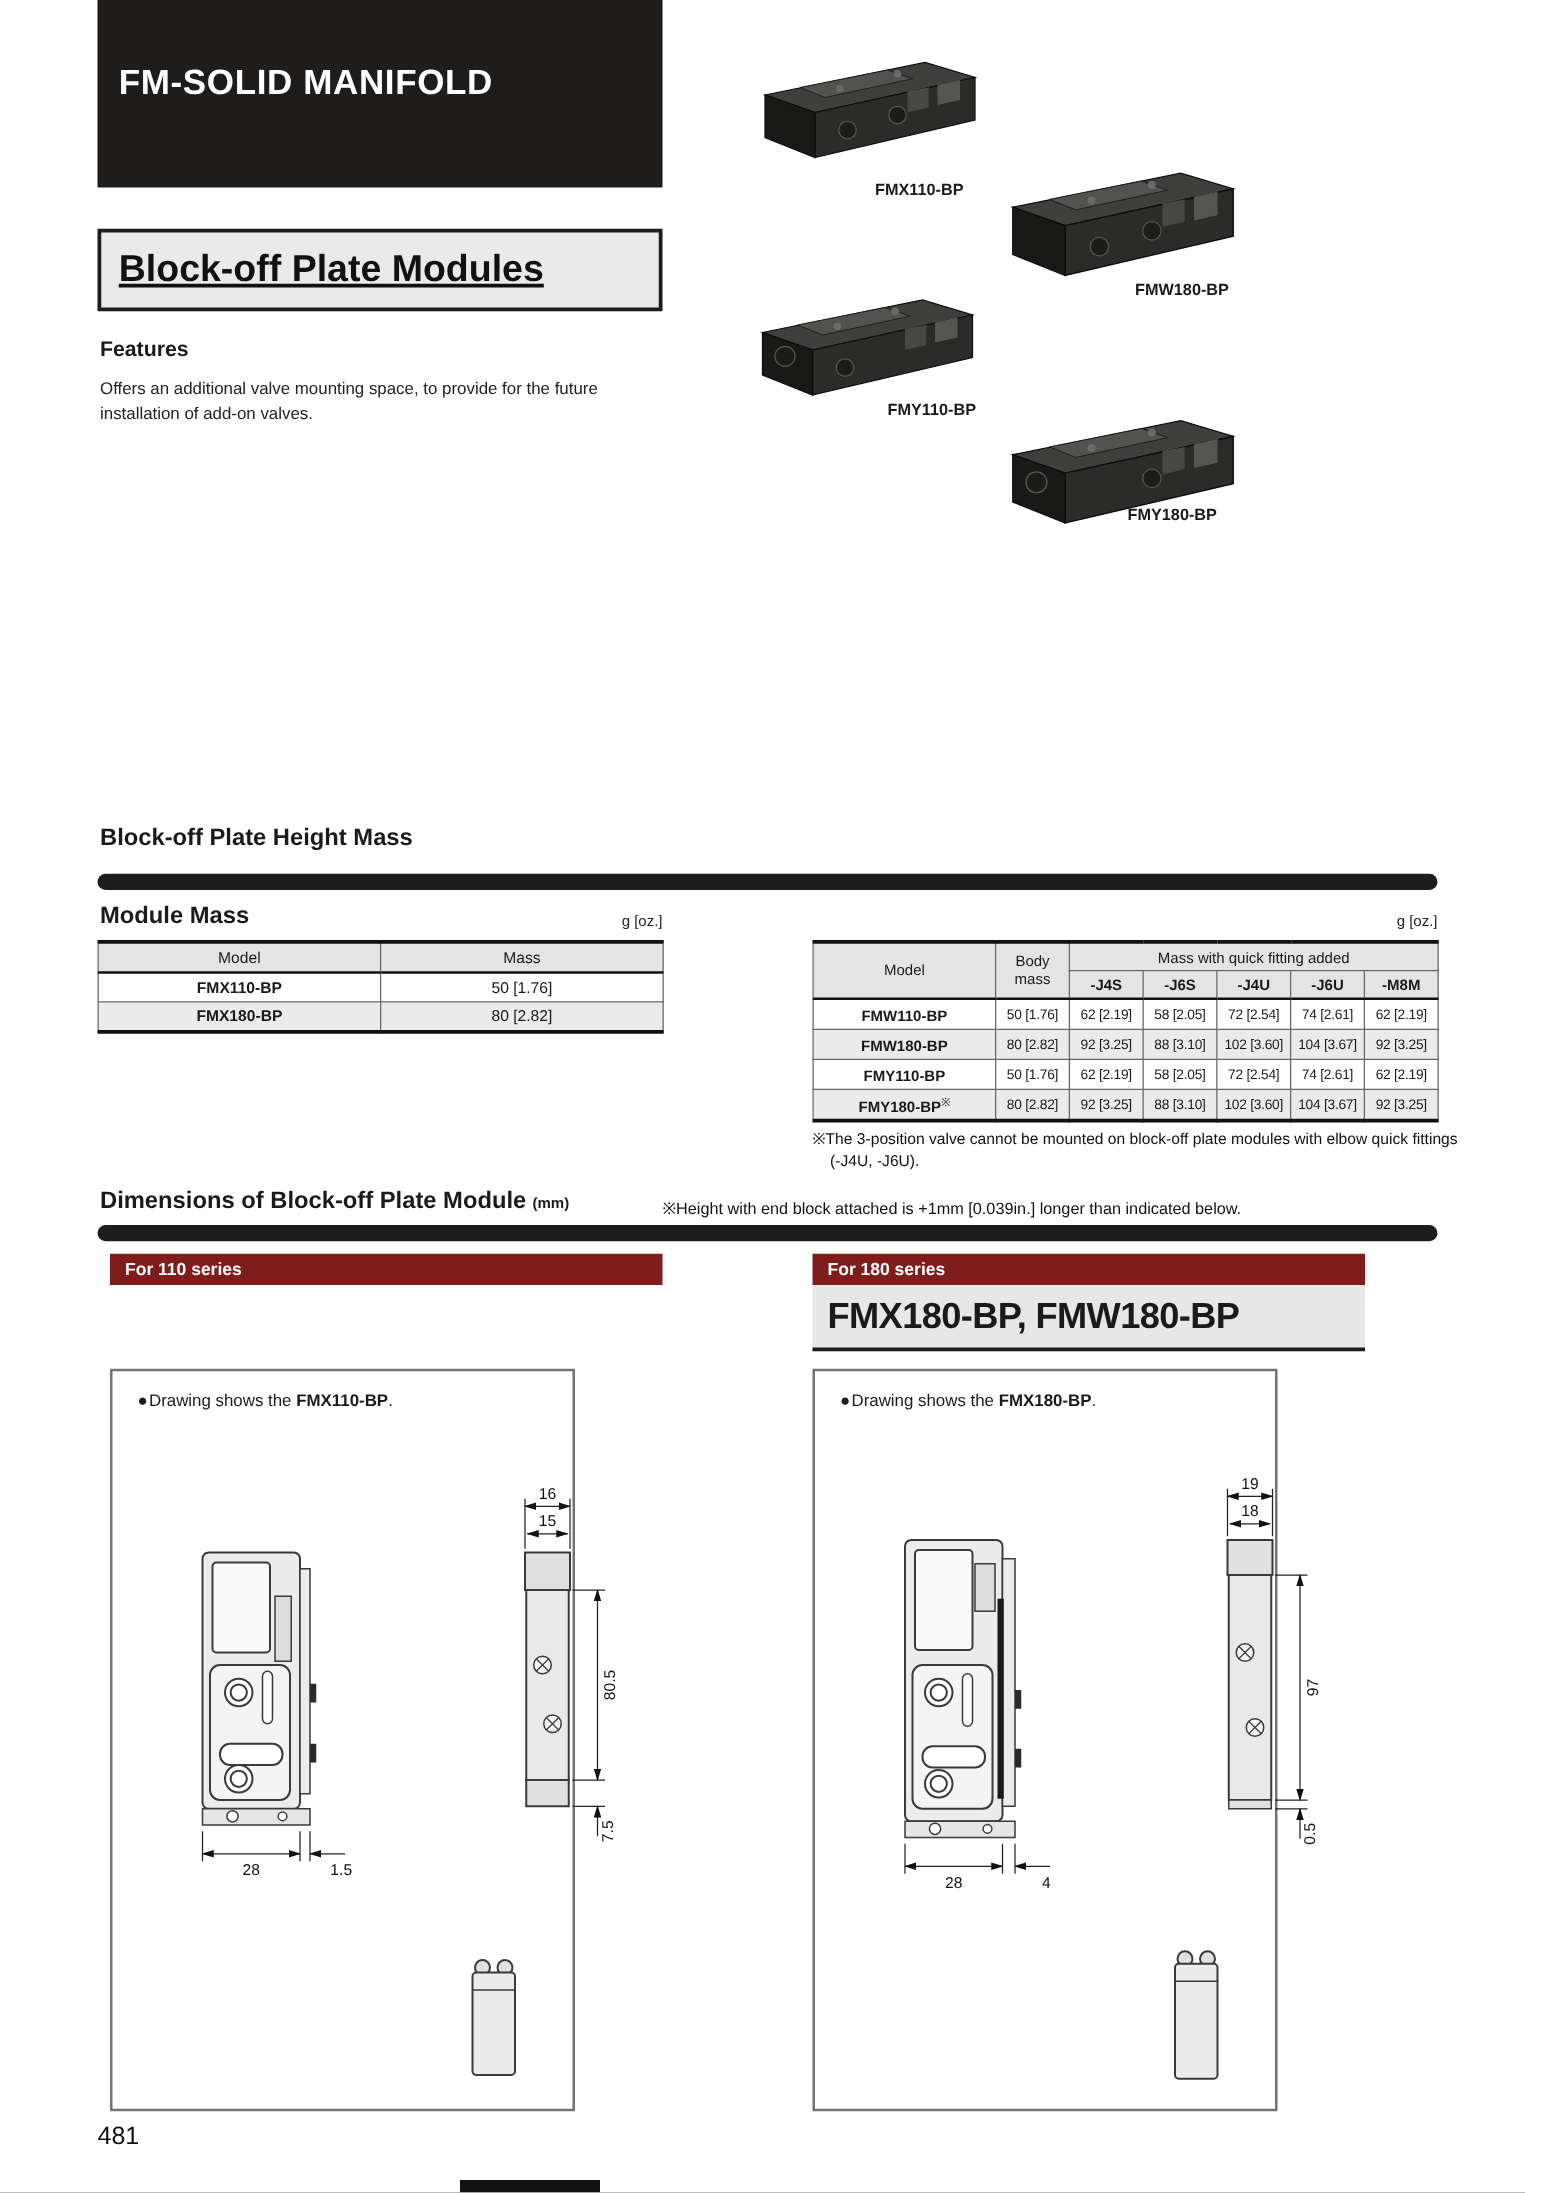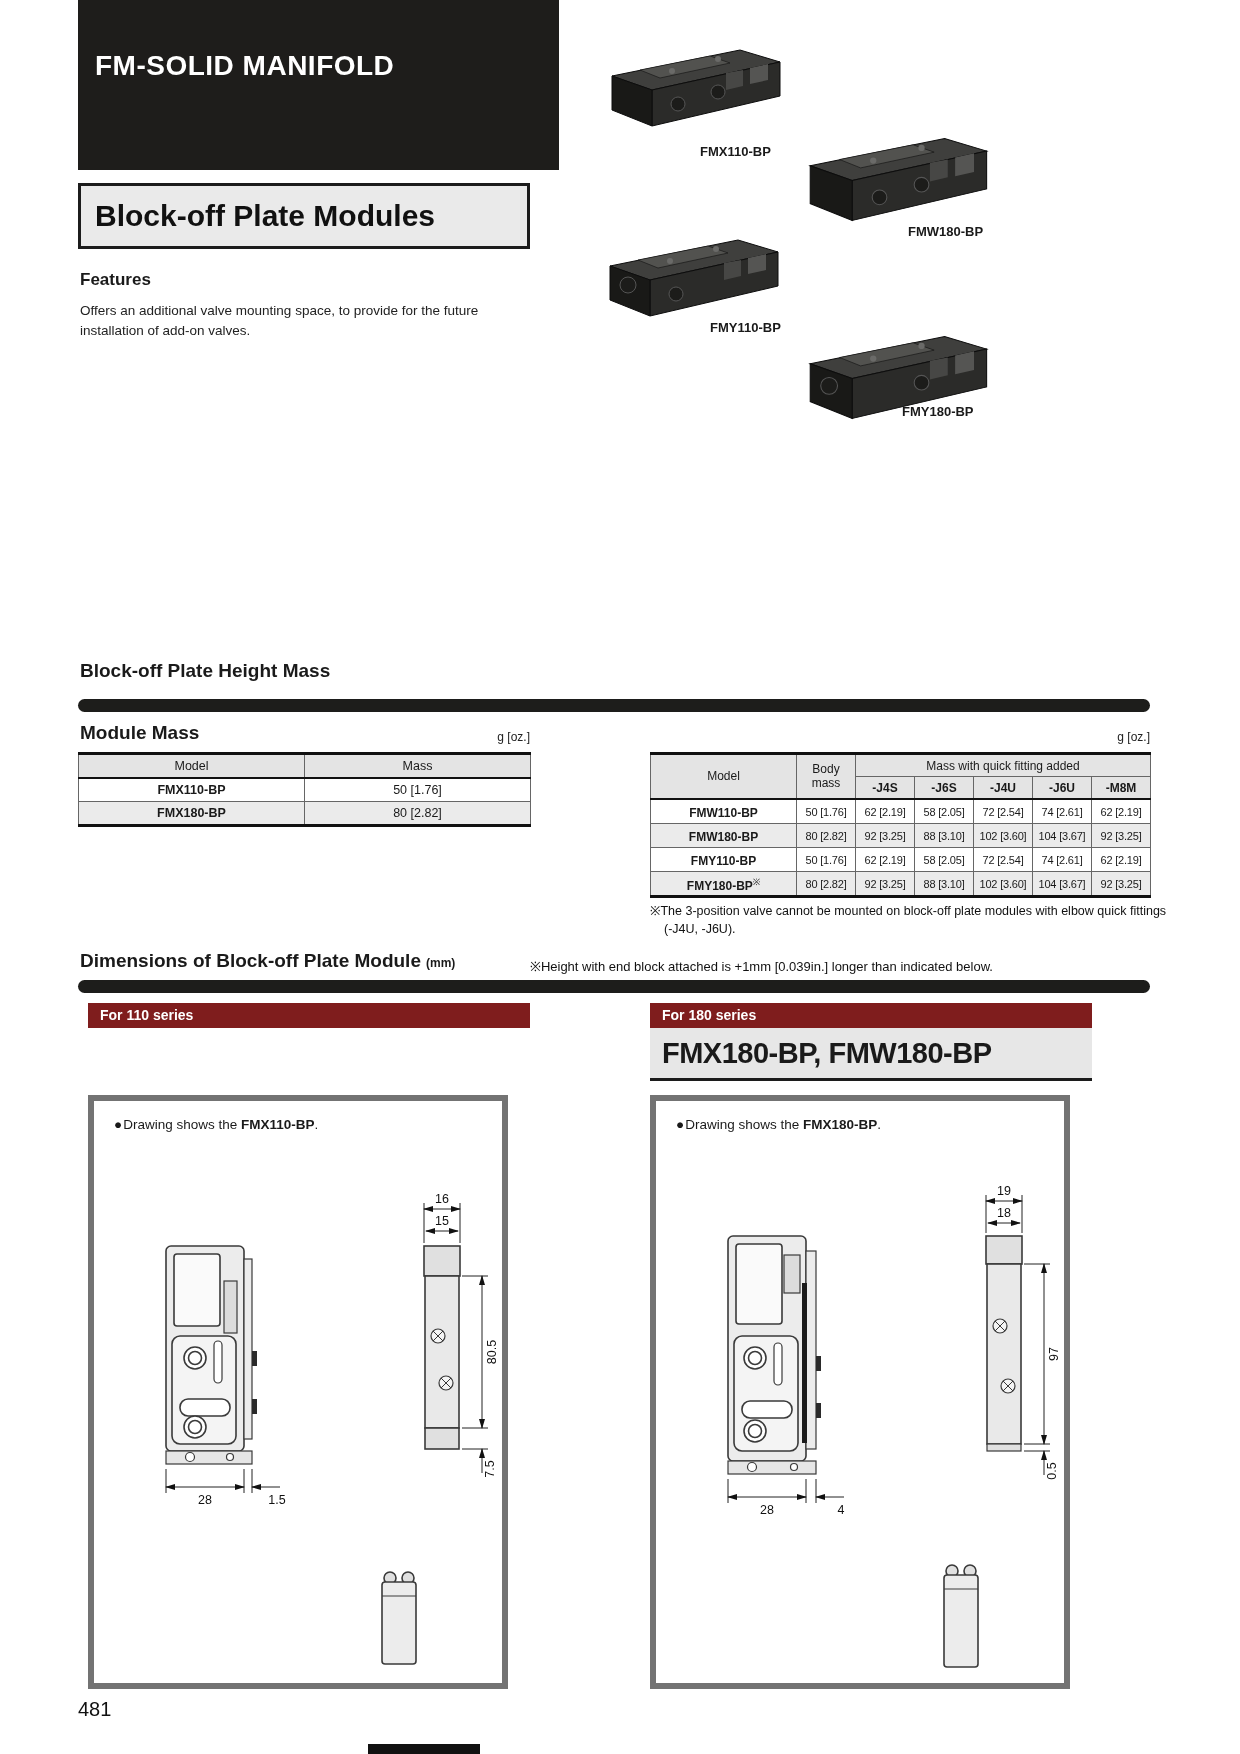--- a/index.html
+++ b/index.html
@@ -1,28 +1,28 @@
 <!DOCTYPE html>
 <html><head>
 <meta charset="utf-8">
 <style>
   html,body { margin:0; padding:0; background:#888; }
   .page { position:relative; width:1240px; height:1754px; background:#fff; margin:0 auto;
           font-family:"Liberation Sans", sans-serif; color:#1a1a1a; overflow:hidden; }
 
   
-  .header-black { position:absolute; left:78px; top:0; width:452px; height:170px; background:#1e1d1b; color:#fff;padding-left:29px; }
+  .header-black { position:absolute; left:78px; top:0; width:452px; height:150px; background:#1e1d1b; color:#fff; }
   .brand { position:absolute; left:17px; top:50px; font-size:28px; font-weight:bold; letter-spacing:.5px; white-space:nowrap; }
   .series-line { position:absolute; left:17px; top:86px; white-space:nowrap; }
   .series-code { font-size:43px; font-weight:bold; letter-spacing:1px; }
   .series-word { font-size:21px; font-weight:bold; margin-left:7px; }
 
   .title-box { position:absolute; left:78px; top:183px; width:452px; height:66px; box-sizing:border-box;
                background:#eaeaea; border:3px solid #1c1c1c; display:flex; align-items:center;
-               padding-left:14px; font-size:30px; font-weight:bold; color:#111; }
+               padding-left:14px; font-size:30px; font-weight:bold; color:#111;text-decoration:underline; }
 
   .features-h { position:absolute; left:80px; top:270px; font-size:17px; font-weight:bold; }
   .features-t { position:absolute; left:80px; top:301px; width:452px; font-size:13.5px; line-height:1.5; color:#222; }
 
   
   .product { position:absolute; }
   .product-label { position:absolute; font-size:13px; font-weight:bold; white-space:nowrap; }
 
   
   .sec-title { position:absolute; font-size:19px; font-weight:bold; white-space:nowrap; }
@@ -53,22 +53,22 @@
 
   .note1 { position:absolute; left:650px; top:902px; width:505px; font-size:12.5px; line-height:1.45;
            padding-left:14px; text-indent:-14px; color:#111; }
 
   
   .panel-bar { position:absolute; top:1003px; width:442px; height:25px; background:#7f1d1d; color:#fff;
                font-size:14px; font-weight:bold; line-height:25px; padding-left:12px; box-sizing:border-box; }
   .panel-models { position:absolute; top:1028px; width:442px; height:53px; background:#e7e7e7;
                   border-bottom:3px solid #1c1c1c; box-sizing:border-box; display:flex; align-items:center;
                   padding-left:12px; font-size:29px; font-weight:bold; letter-spacing:-.5px; }
-  .draw-box { position:absolute; top:1095px; width:420px; height:594px; box-sizing:border-box;
-              border:6px solid #737373; background:#fff; }
+  .draw-box { position:absolute; top:1095px; width:372px; height:594px; box-sizing:border-box;
+              border:2px solid #737373; background:#fff; }
   .draw-note { position:absolute; left:20px; top:16px; font-size:13.5px; }
   .blt { margin-right:1px; }
   .lpos { left:88px; } .rpos { left:650px; }
   svg.draw { position:absolute; left:0; top:50px; }
   svg.draw text { font-family:"Liberation Sans", sans-serif; font-size:12.5px; fill:#111; }
 
   .page-num { position:absolute; left:78px; top:1698px; font-size:20px; color:#111; }
   .bind-mark { position:absolute; left:368px; top:1744px; width:112px; height:10px; background:#111; }
 </style>
 </head>

